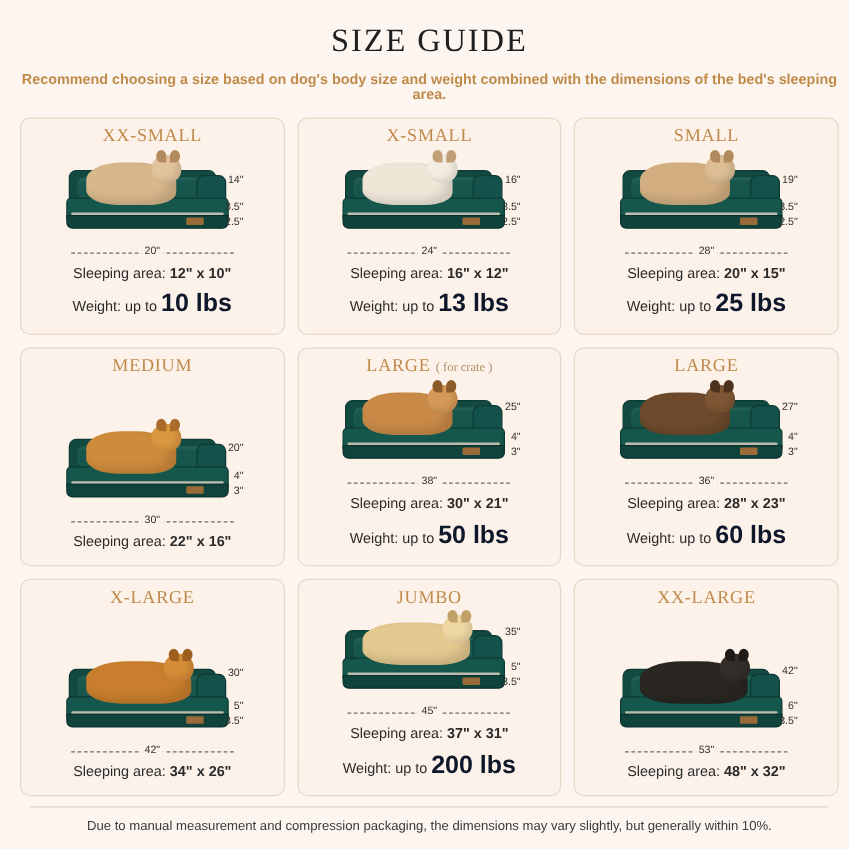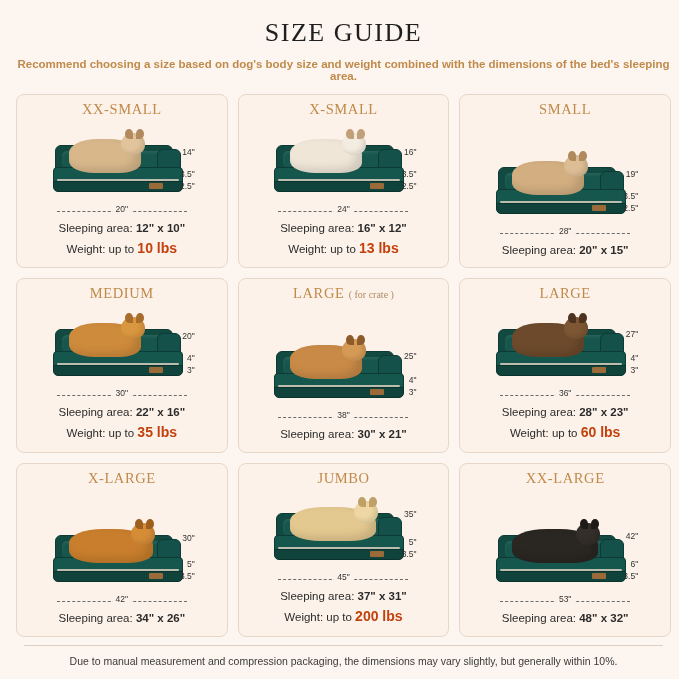--- a/index.html
+++ b/index.html
@@ -222,22 +222,22 @@
     top: -1px;
   }
   .specs {
     text-align: center;
     font-size: 11.5px;
     line-height: 1.55;
     color: #2b2b2b;
     margin-top: 2px;
   }
   .specs .big {
-    color: #c2410c;
-    font-size: 14px;
+    color: #0f172a;
+    font-size: 20px;
     font-weight: bold;
   }
   .footer {
     text-align: center;
     font-size: 10.5px;
     color: #3a3a3a;
     padding: 9px 6px 4px 6px;
   }
   .footer-rule {
     border-top: 1px solid #e0cfc0;
@@ -358,20 +358,23 @@
           <div class="dim-v" style="top:50px;">2.5"</div>
         </div>
       </div>
       <div class="dim-bottom">
         <span>28"</span>
       </div>
       <div class="specs">
         <div>
           <span>Sleeping area: </span><b>20" x 15"</b>
         </div>
+        <div>
+          <span>Weight: up to </span><span class="big">25 lbs</span>
+        </div>
       </div>
     </div>
 
     <div class="card">
       <div class="card-title">
         <span>MEDIUM</span>
         <span class="note"></span>
       </div>
       <div class="figure">
         <div class="bed-wrap">
@@ -394,23 +397,20 @@
           <div class="dim-v" style="top:50px;">3"</div>
         </div>
       </div>
       <div class="dim-bottom">
         <span>30"</span>
       </div>
       <div class="specs">
         <div>
           <span>Sleeping area: </span><b>22" x 16"</b>
         </div>
-        <div>
-          <span>Weight: up to </span><span class="big">35 lbs</span>
-        </div>
       </div>
     </div>
 
     <div class="card">
       <div class="card-title">
         <span>LARGE</span>
         <span class="note">( for crate )</span>
       </div>
       <div class="figure">
         <div class="bed-wrap">
@@ -433,20 +433,23 @@
           <div class="dim-v" style="top:50px;">3"</div>
         </div>
       </div>
       <div class="dim-bottom">
         <span>38"</span>
       </div>
       <div class="specs">
         <div>
           <span>Sleeping area: </span><b>30" x 21"</b>
         </div>
+        <div>
+          <span>Weight: up to </span><span class="big">50 lbs</span>
+        </div>
       </div>
     </div>
 
     <div class="card">
       <div class="card-title">
         <span>LARGE</span>
         <span class="note"></span>
       </div>
       <div class="figure">
         <div class="bed-wrap">

